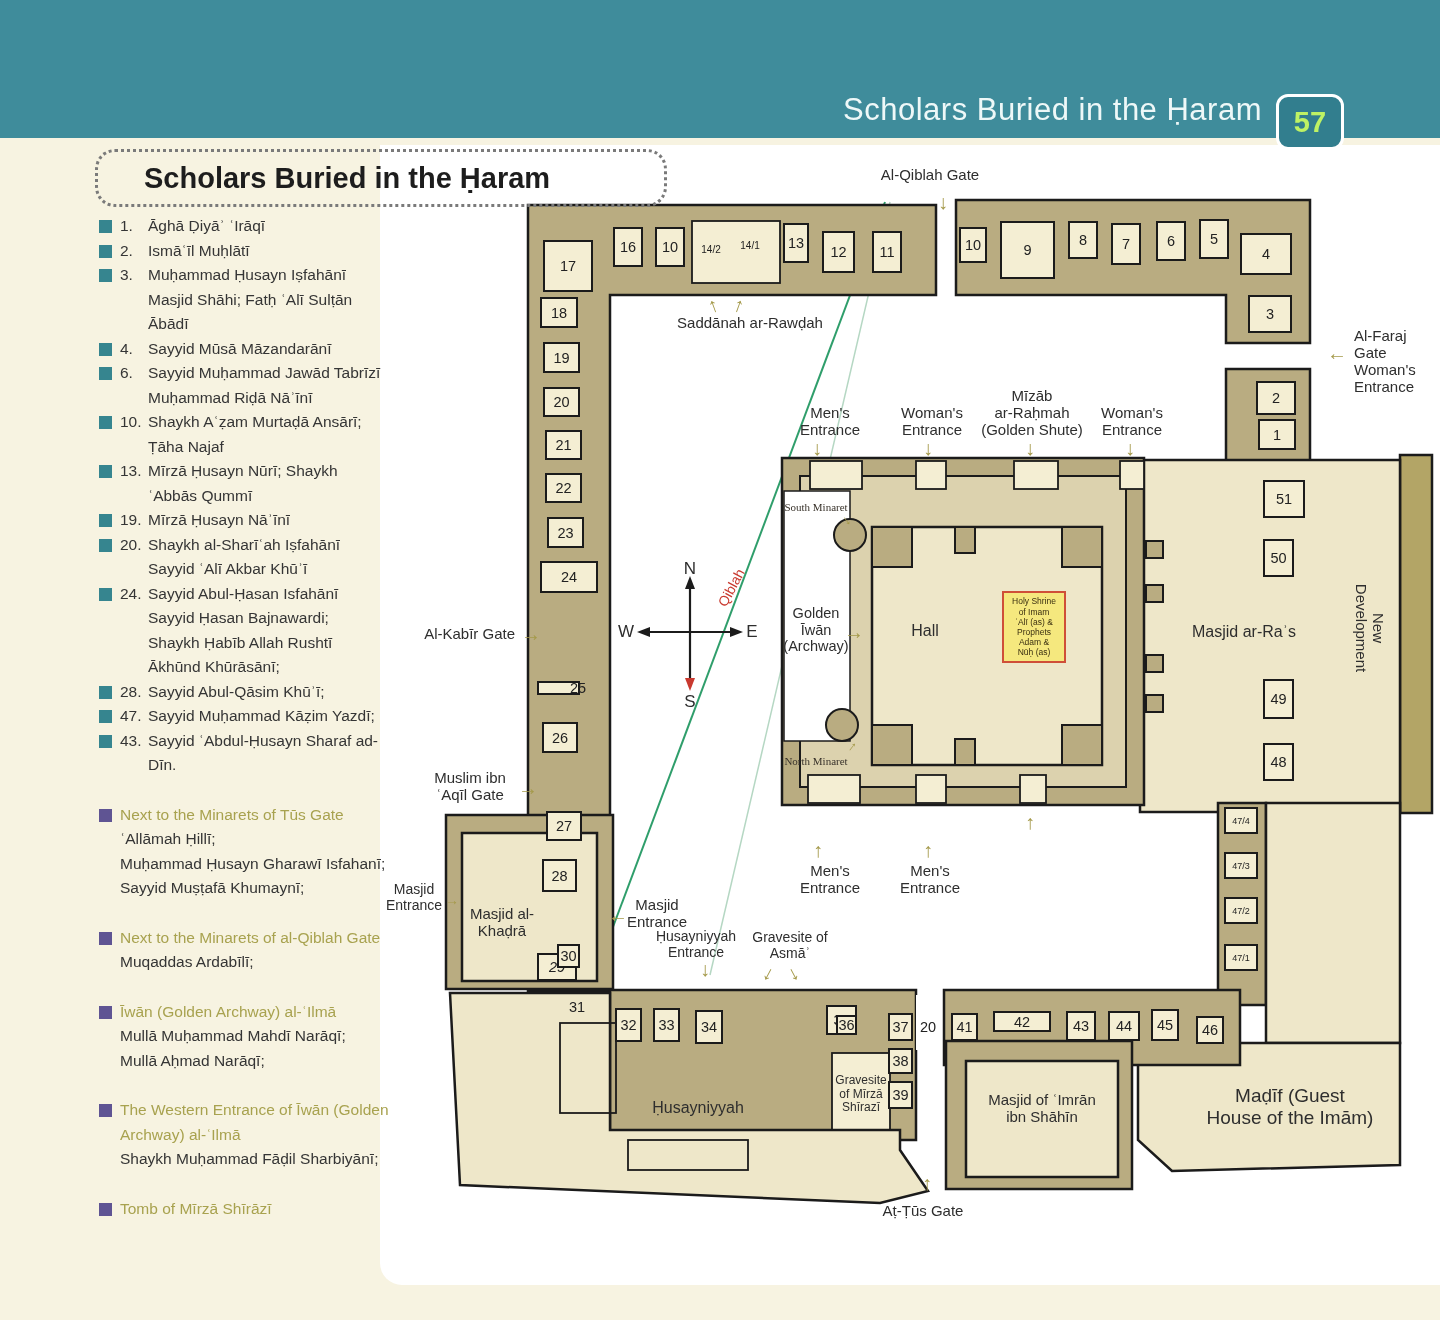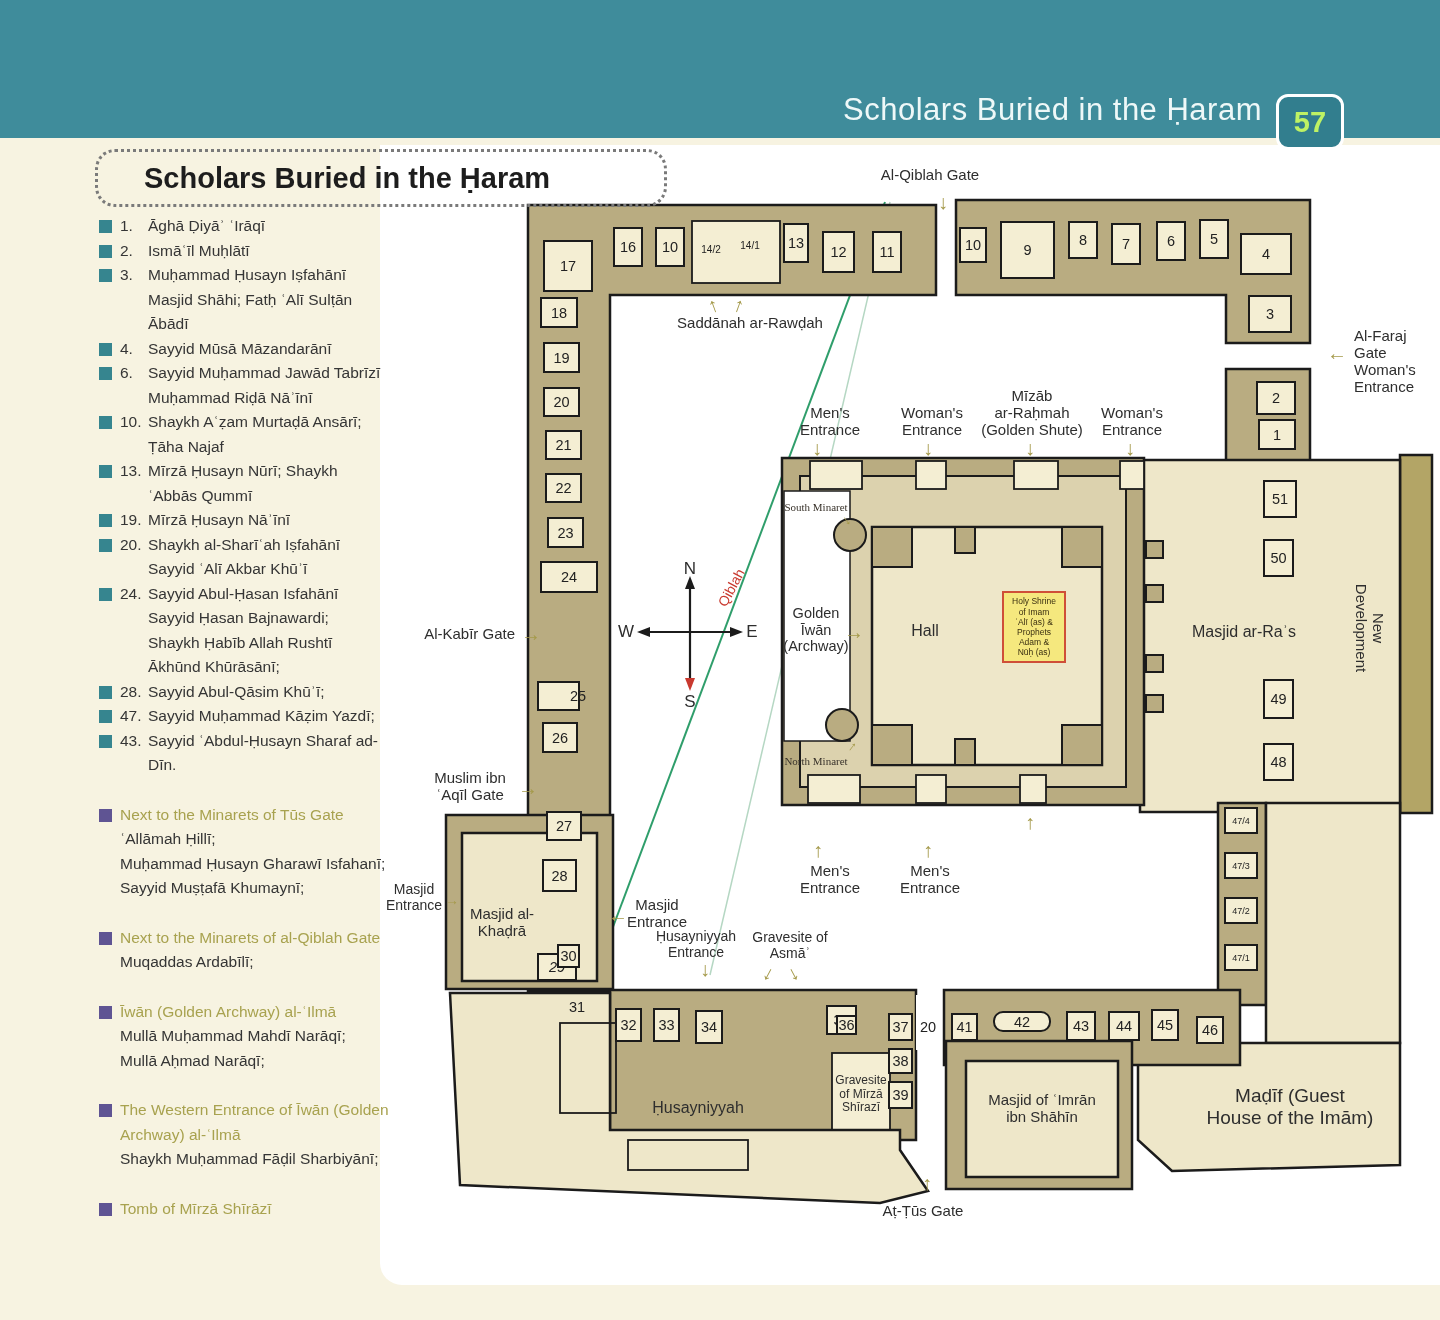--- a/index.html
+++ b/index.html
@@ -283,59 +283,59 @@
   </svg>
   <div id="room-layer">
       <div class="room" style="left: 163px; top: 95px; width: 50px; height: 52px;">17</div>
       <div class="room" style="left: 160px; top: 152px; width: 38px; height: 31px;">18</div>
       <div class="room" style="left: 163px; top: 197px; width: 37px; height: 31px;">19</div>
       <div class="room" style="left: 163px; top: 242px; width: 37px; height: 30px;">20</div>
       <div class="room" style="left: 165px; top: 285px; width: 37px; height: 30px;">21</div>
       <div class="room" style="left: 165px; top: 328px; width: 37px; height: 30px;">22</div>
       <div class="room" style="left: 167px; top: 372px; width: 37px; height: 31px;">23</div>
       <div class="room" style="left: 160px; top: 416px; width: 58px; height: 32px;">24</div>
-      <div class="room" style="left: 157px; top: 536px; width: 36px; height: 30px; padding-left: 39px;">25</div>
+      <div class="room" style="left: 157px; top: 536px; width: 36px; height: 14px; padding-left: 39px;">25</div>
       <div class="room" style="left: 162px; top: 577px; width: 36px; height: 31px;">26</div>
       <div class="room" style="left: 166px; top: 666px; width: 36px; height: 30px;">27</div>
       <div class="room" style="left: 162px; top: 714px; width: 35px; height: 33px;">28</div>
       <div class="room" style="left: 157px; top: 808px; width: 40px; height: 28px; font-style: italic;">29</div>
       <div class="room" style="left: 177px; top: 799px; width: 23px; height: 24px;">30</div>
       <div class="room" style="left: 233px; top: 82px; width: 30px; height: 40px;">16</div>
       <div class="room" style="left: 275px; top: 82px; width: 30px; height: 40px;">10</div>
       <div class="room" style="left: 403px; top: 78px; width: 26px; height: 40px;">13</div>
       <div class="room" style="left: 442px; top: 86px; width: 33px; height: 42px;">12</div>
       <div class="room" style="left: 492px; top: 86px; width: 30px; height: 42px;">11</div>
       <div class="room" style="left: 579px; top: 82px; width: 28px; height: 36px;">10</div>
       <div class="room" style="left: 620px; top: 76px; width: 55px; height: 58px;">9</div>
       <div class="room" style="left: 688px; top: 76px; width: 30px; height: 38px;">8</div>
       <div class="room" style="left: 731px; top: 78px; width: 30px; height: 42px;">7</div>
       <div class="room" style="left: 776px; top: 76px; width: 30px; height: 40px;">6</div>
       <div class="room" style="left: 819px; top: 74px; width: 30px; height: 40px;">5</div>
       <div class="room" style="left: 860px; top: 88px; width: 52px; height: 42px;">4</div>
       <div class="room" style="left: 868px; top: 150px; width: 44px; height: 38px;">3</div>
       <div class="room" style="left: 876px; top: 236px; width: 40px; height: 34px;">2</div>
       <div class="room" style="left: 878px; top: 274px; width: 38px; height: 31px;">1</div>
-      <div class="room" style="left: 883px; top: 335px; width: 34px; height: 38px;">51</div>
+      <div class="room" style="left: 883px; top: 335px; width: 42px; height: 38px;">51</div>
       <div class="room" style="left: 883px; top: 394px; width: 31px; height: 38px;">50</div>
       <div class="room" style="left: 883px; top: 534px; width: 31px; height: 40px;">49</div>
       <div class="room" style="left: 883px; top: 598px; width: 31px; height: 38px;">48</div>
       <div class="room small" style="left: 844px; top: 662px; width: 34px; height: 27px;">47/4</div>
       <div class="room small" style="left: 844px; top: 707px; width: 34px; height: 27px;">47/3</div>
       <div class="room small" style="left: 844px; top: 752px; width: 34px; height: 27px;">47/2</div>
       <div class="room small" style="left: 844px; top: 799px; width: 34px; height: 27px;">47/1</div>
       <div class="room" style="left: 235px; top: 863px; width: 27px; height: 34px;">32</div>
       <div class="room" style="left: 273px; top: 863px; width: 27px; height: 34px;">33</div>
       <div class="room" style="left: 315px; top: 865px; width: 28px; height: 34px;">34</div>
       <div class="room" style="left: 446px; top: 860px; width: 31px; height: 30px;">35</div>
       <div class="room" style="left: 456px; top: 870px; width: 21px; height: 20px;">36</div>
       <div class="room" style="left: 508px; top: 868px; width: 25px; height: 28px;">37</div>
       <div class="room" style="left: 508px; top: 903px; width: 25px; height: 26px;">38</div>
       <div class="room" style="left: 508px; top: 936px; width: 25px; height: 28px;">39</div>
       <div class="room" style="left: 571px; top: 868px; width: 27px; height: 28px;">41</div>
-      <div class="room" style="left: 613px; top: 866px; width: 58px; height: 21px; border-radius: 10px;">42</div>
+      <div class="room" style="left: 613px; top: 866px; width: 58px; height: 21px;">42</div>
       <div class="room" style="left: 686px; top: 866px; width: 30px; height: 30px;">43</div>
       <div class="room" style="left: 728px; top: 866px; width: 32px; height: 30px;">44</div>
       <div class="room" style="left: 771px; top: 864px; width: 28px; height: 32px;">45</div>
       <div class="room" style="left: 816px; top: 871px; width: 28px; height: 28px;">46</div>
       <div class="plainnum small" style="left: 331px; top: 104px;">14/2</div>
       <div class="plainnum small" style="left: 370px; top: 100px;">14/1</div>
       <div class="plainnum" style="left: 197px; top: 862px;">31</div>
       <div class="plainnum" style="left: 548px; top: 882px;">20</div>
     </div>
   <div id="label-layer">

